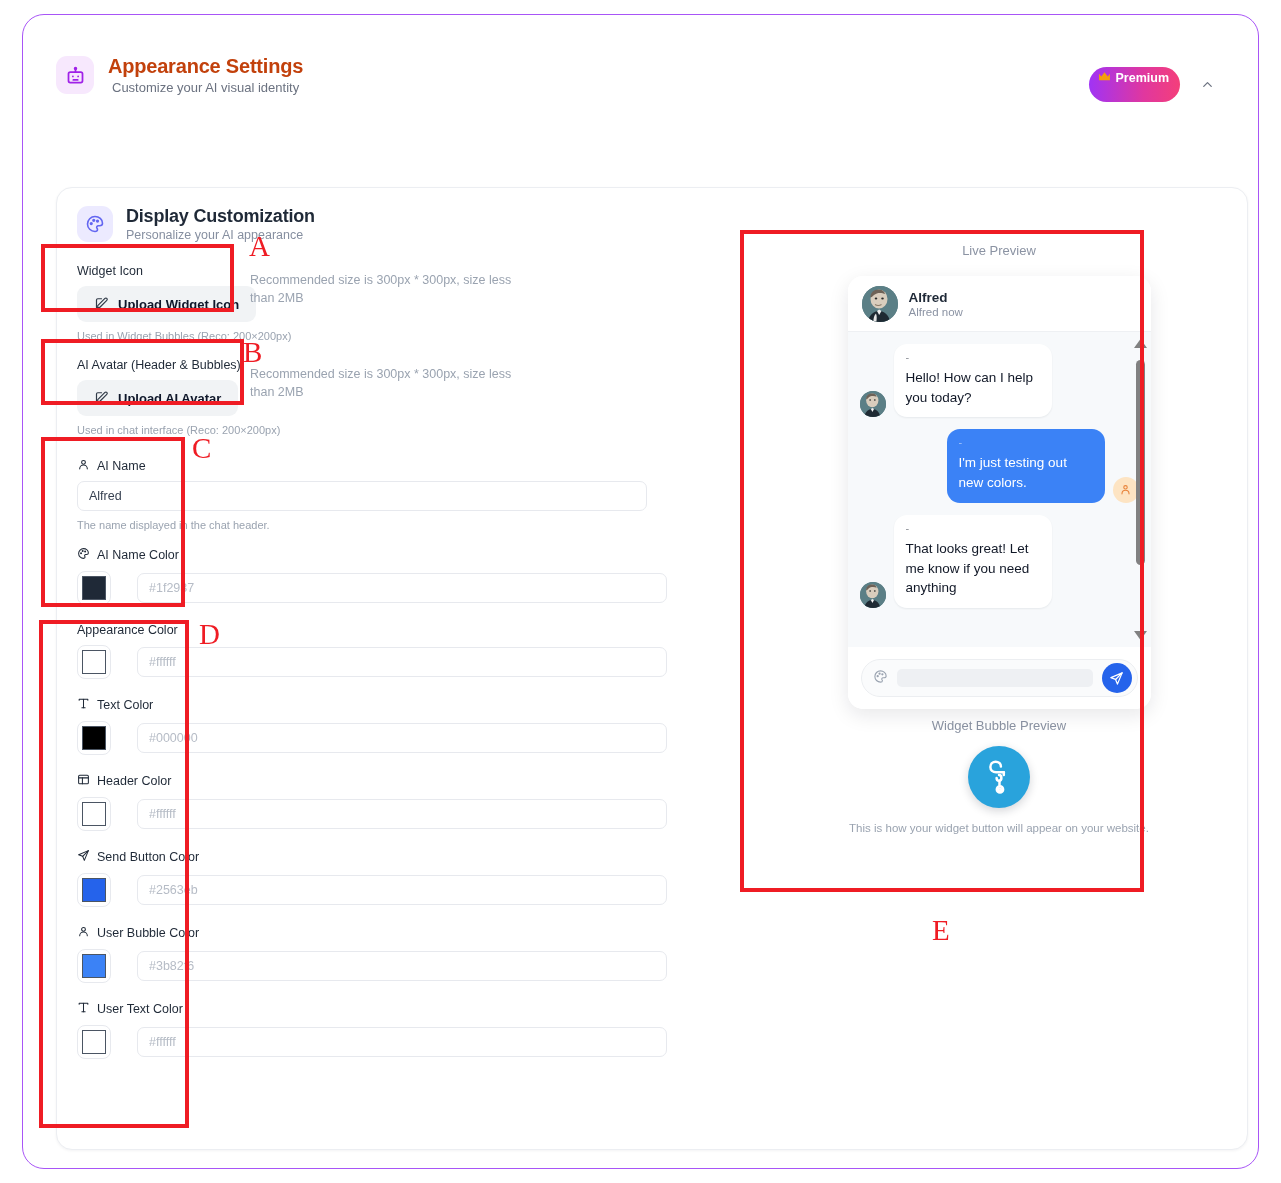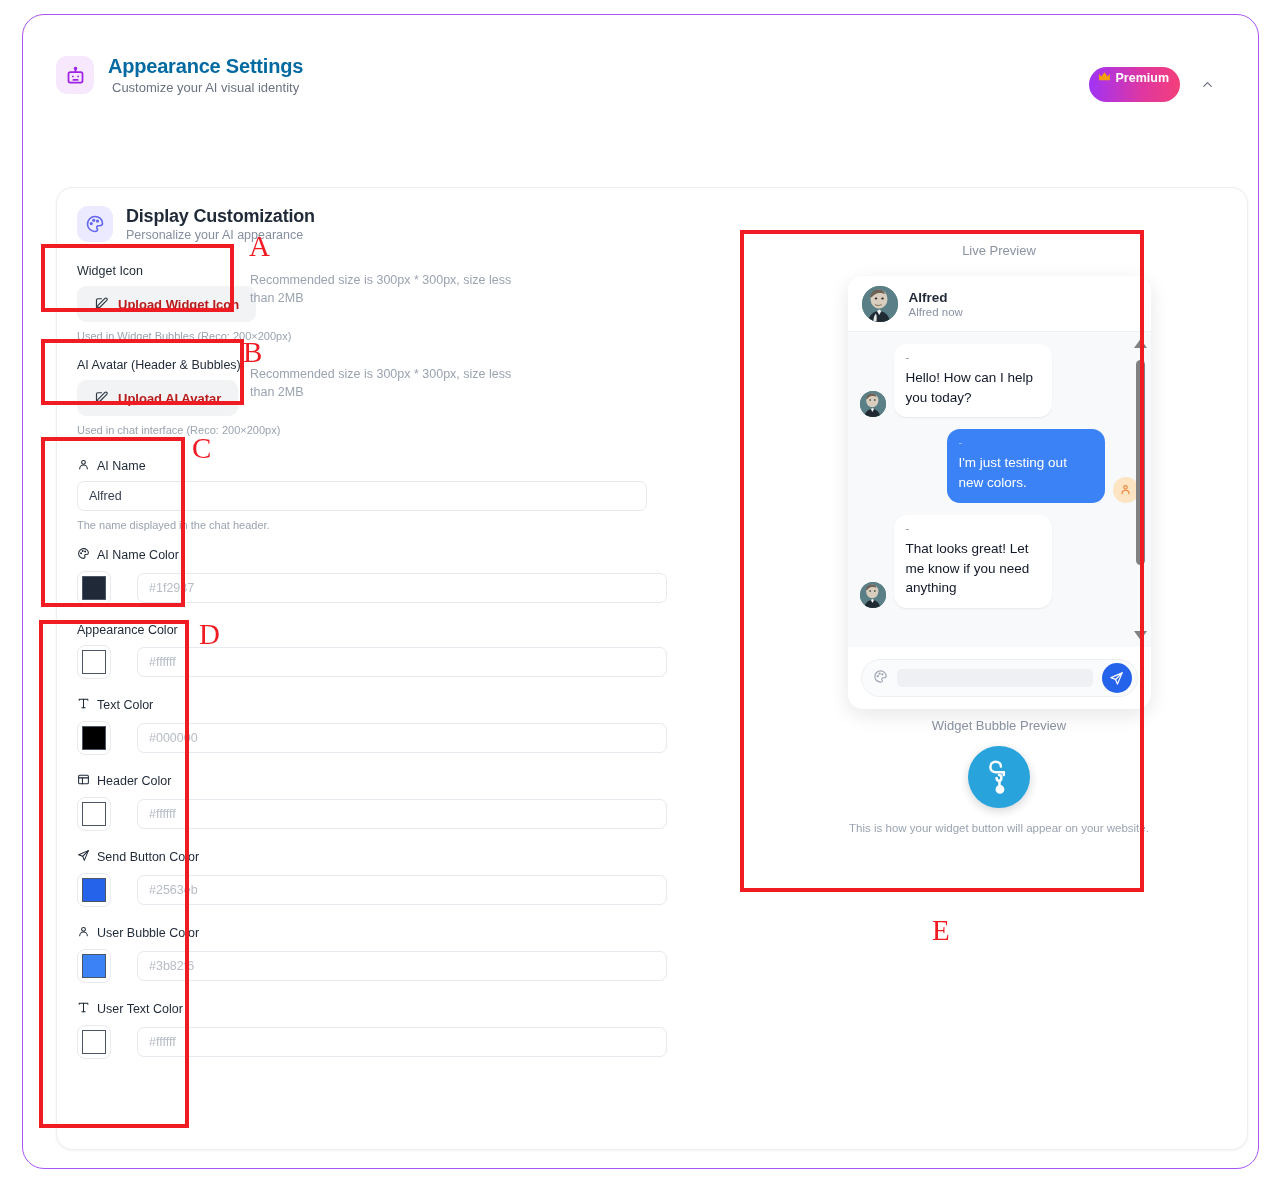--- a/index.html
+++ b/index.html
@@ -33,21 +33,21 @@
     display: flex; align-items: center; gap: 14px;
   }
   .header-icon-box {
     width: 38px; height: 38px;
     border-radius: 11px;
     background: #f7e8fd;
     display: flex; align-items: center; justify-content: center;
   }
   .header-titles { display: flex; flex-direction: column; gap: 2px; }
   .header-title {
-    font-size: 20px; font-weight: bold; color: #0369a1;
+    font-size: 20px; font-weight: bold; color: #c2410c;
     letter-spacing: -0.2px;
   }
   .header-sub { font-size: 13px; color: #6b7280; text-align: center; }
 
   .header-right {
     position: absolute; right: 24px; top: 12px;
     display: flex; align-items: center; gap: 16px;
   }
   .premium-badge {
     display: flex; align-items: flex-end; gap: 5px;
@@ -94,21 +94,21 @@
     display: flex; align-items: center; gap: 7px;
   }
 
   .upload-row { position: relative; }
   .upload-btn {
     margin-top: 8px;
     display: inline-flex; align-items: center; gap: 9px;
     background: #f1f3f5;
     border: none; border-radius: 9px;
     padding: 9px 17px;
-    font-size: 13px; font-weight: bold; color: #b91c1c;
+    font-size: 13px; font-weight: bold; color: #0f172a;
     font-family: "Liberation Sans", sans-serif;
     cursor: pointer;
   }
   .upload-hint {
     position: absolute; left: 173px; top: 7px;
     width: 280px;
     font-size: 12.5px; color: #9aa3b0; line-height: 1.45;
   }
   .helper-text { font-size: 11px; color: #9aa3b0; margin-top: 8px; }
 

